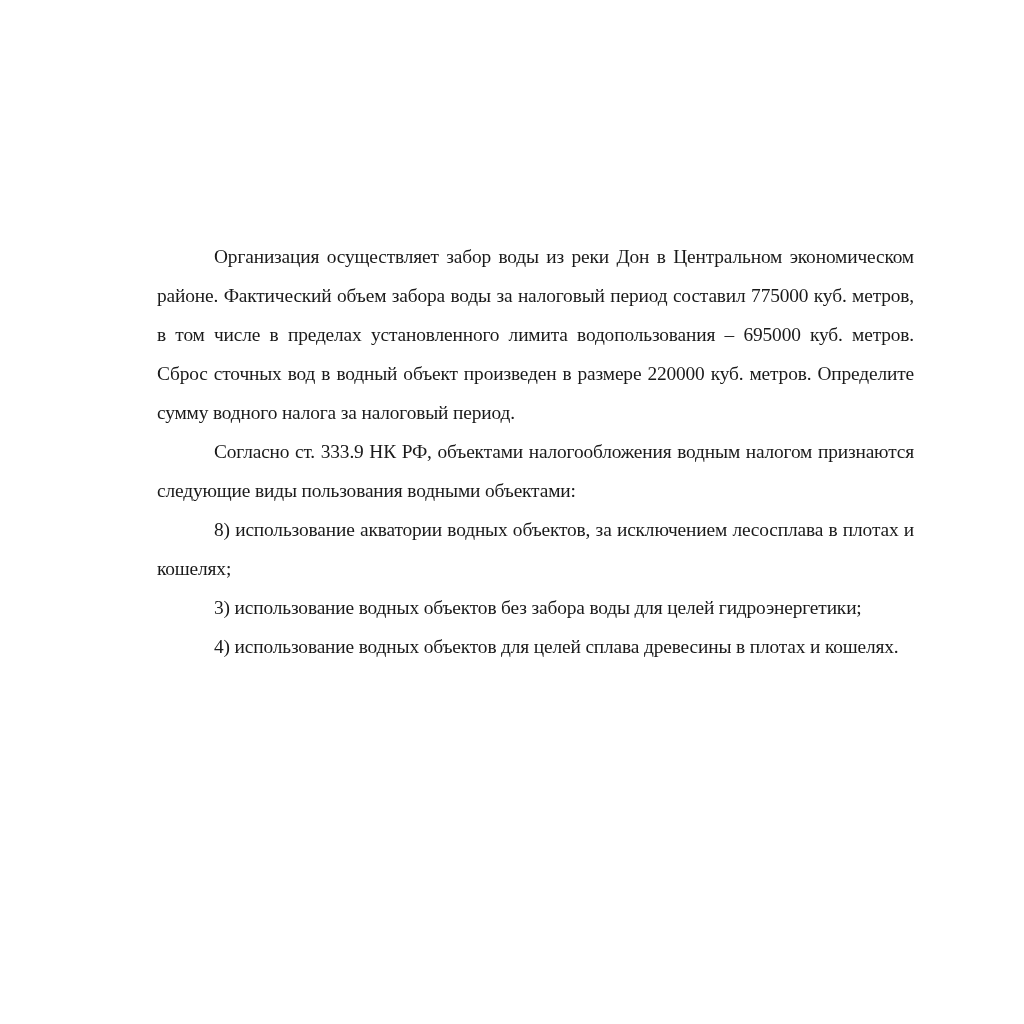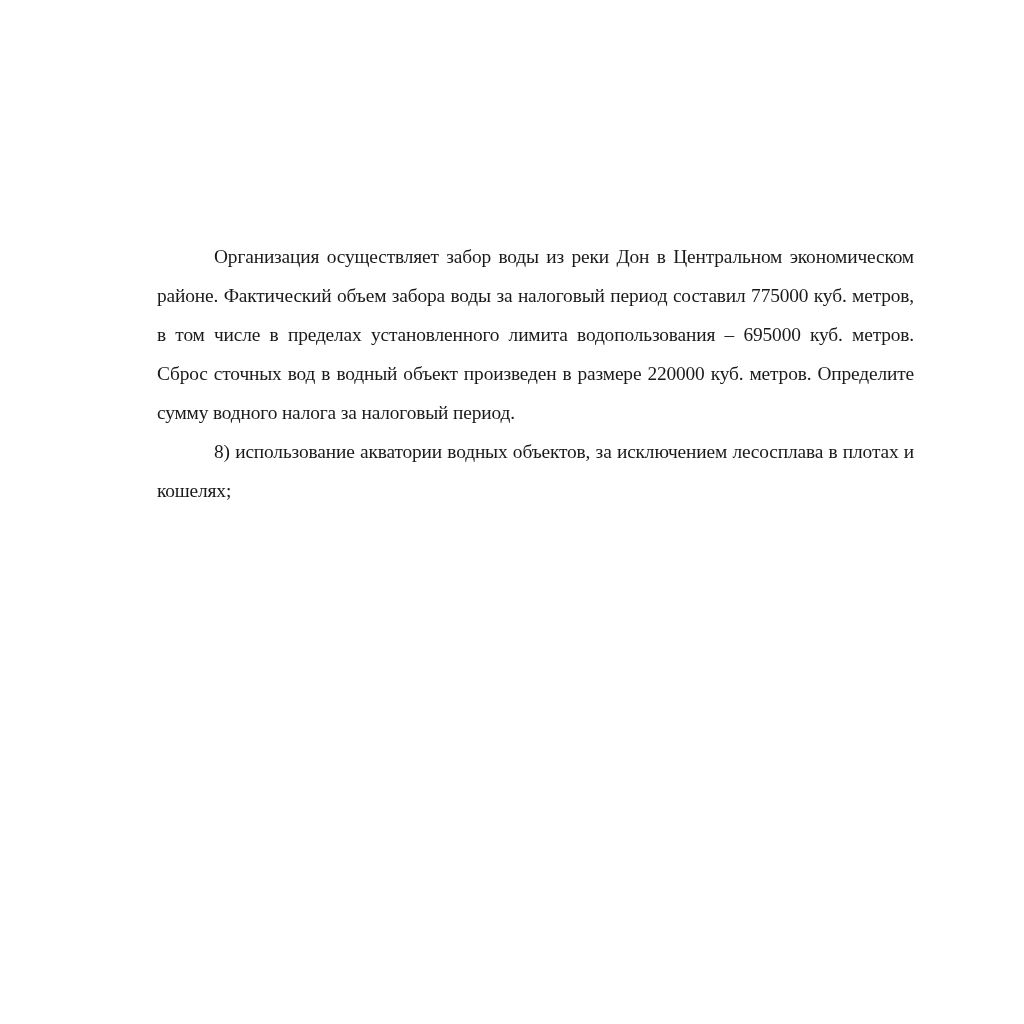--- a/index.html
+++ b/index.html
@@ -37,15 +37,18 @@
   .text-block p.last-left {
     text-align-last: left;
   }
 </style>
 </head>
 <body>
 
 <div class="page">
   <div class="text-block">
     <p class="last-left">Организация осуществляет забор воды из реки Дон в Центральном экономическом районе. Фактический объем забора воды за налоговый период составил 775000 куб. метров, в том числе в пределах установленного лимита водопользования – 695000 куб. метров. Сброс сточных вод в водный объект произведен в размере 220000 куб. метров. Определите сумму водного налога за налоговый период.</p>
+    <p class="last-left">Согласно ст. 333.9 НК РФ, объектами налогообложения водным налогом признаются следующие виды пользования водными объектами:</p>
     <p class="last-left">8) использование акватории водных объектов, за исключением лесосплава в плотах и кошелях;</p>
+    <p class="last-left">3) использование водных объектов без забора воды для целей гидроэнергетики;</p>
+    <p class="last-left">4) использование водных объектов для целей сплава древесины в плотах и кошелях.</p>
   </div>
 </div>
 
 </body></html>

